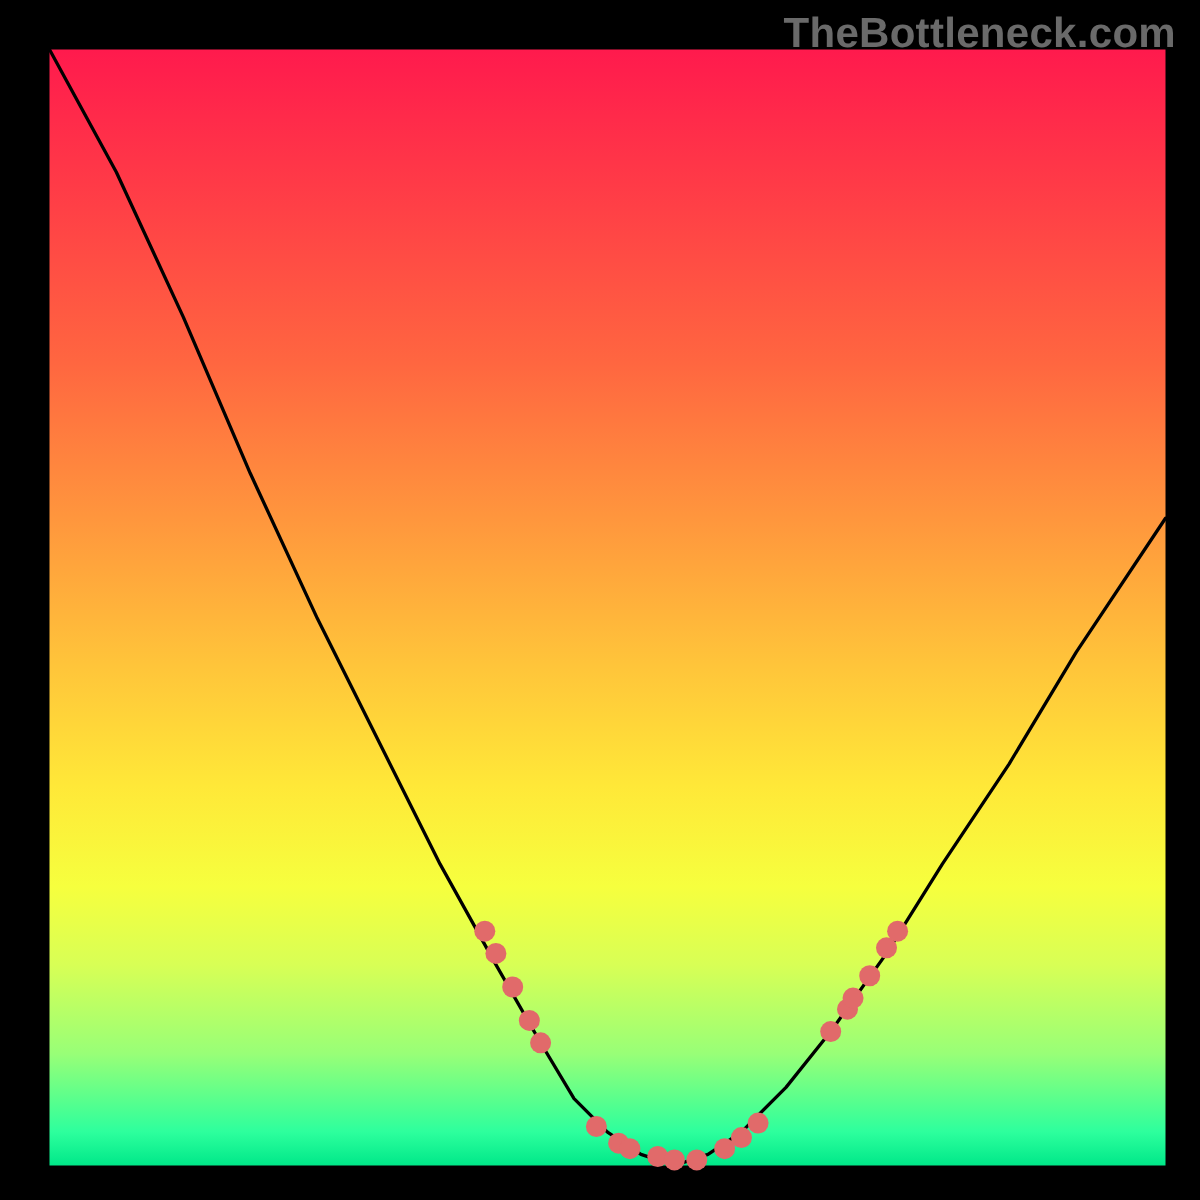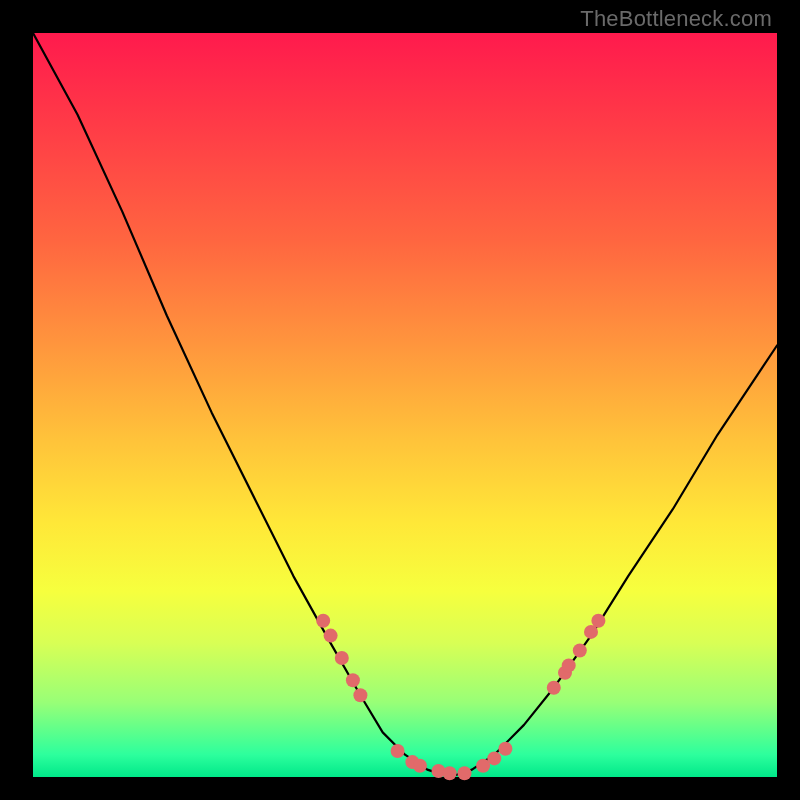--- a/index.html
+++ b/index.html
@@ -34,25 +34,25 @@
       #f6ff3e 75%,
       #d8ff55 82%,
       #98ff77 90%,
       #2dff9d 97%,
       #00e889 100%
     );
   }
   .watermark {
     position: absolute;
     top: 6px;
-    right: 28px;
+    right: 16px;
     color: #6a6a6a;
-    font-size: 22px;
+    font-size: 28px;
     letter-spacing: 0.2px;
-    font-weight: 400;
+    font-weight: 700;
   }
   svg {
     position: absolute;
     left: 0;
     top: 0;
   }
 </style>
 </head>
 <body>
 

